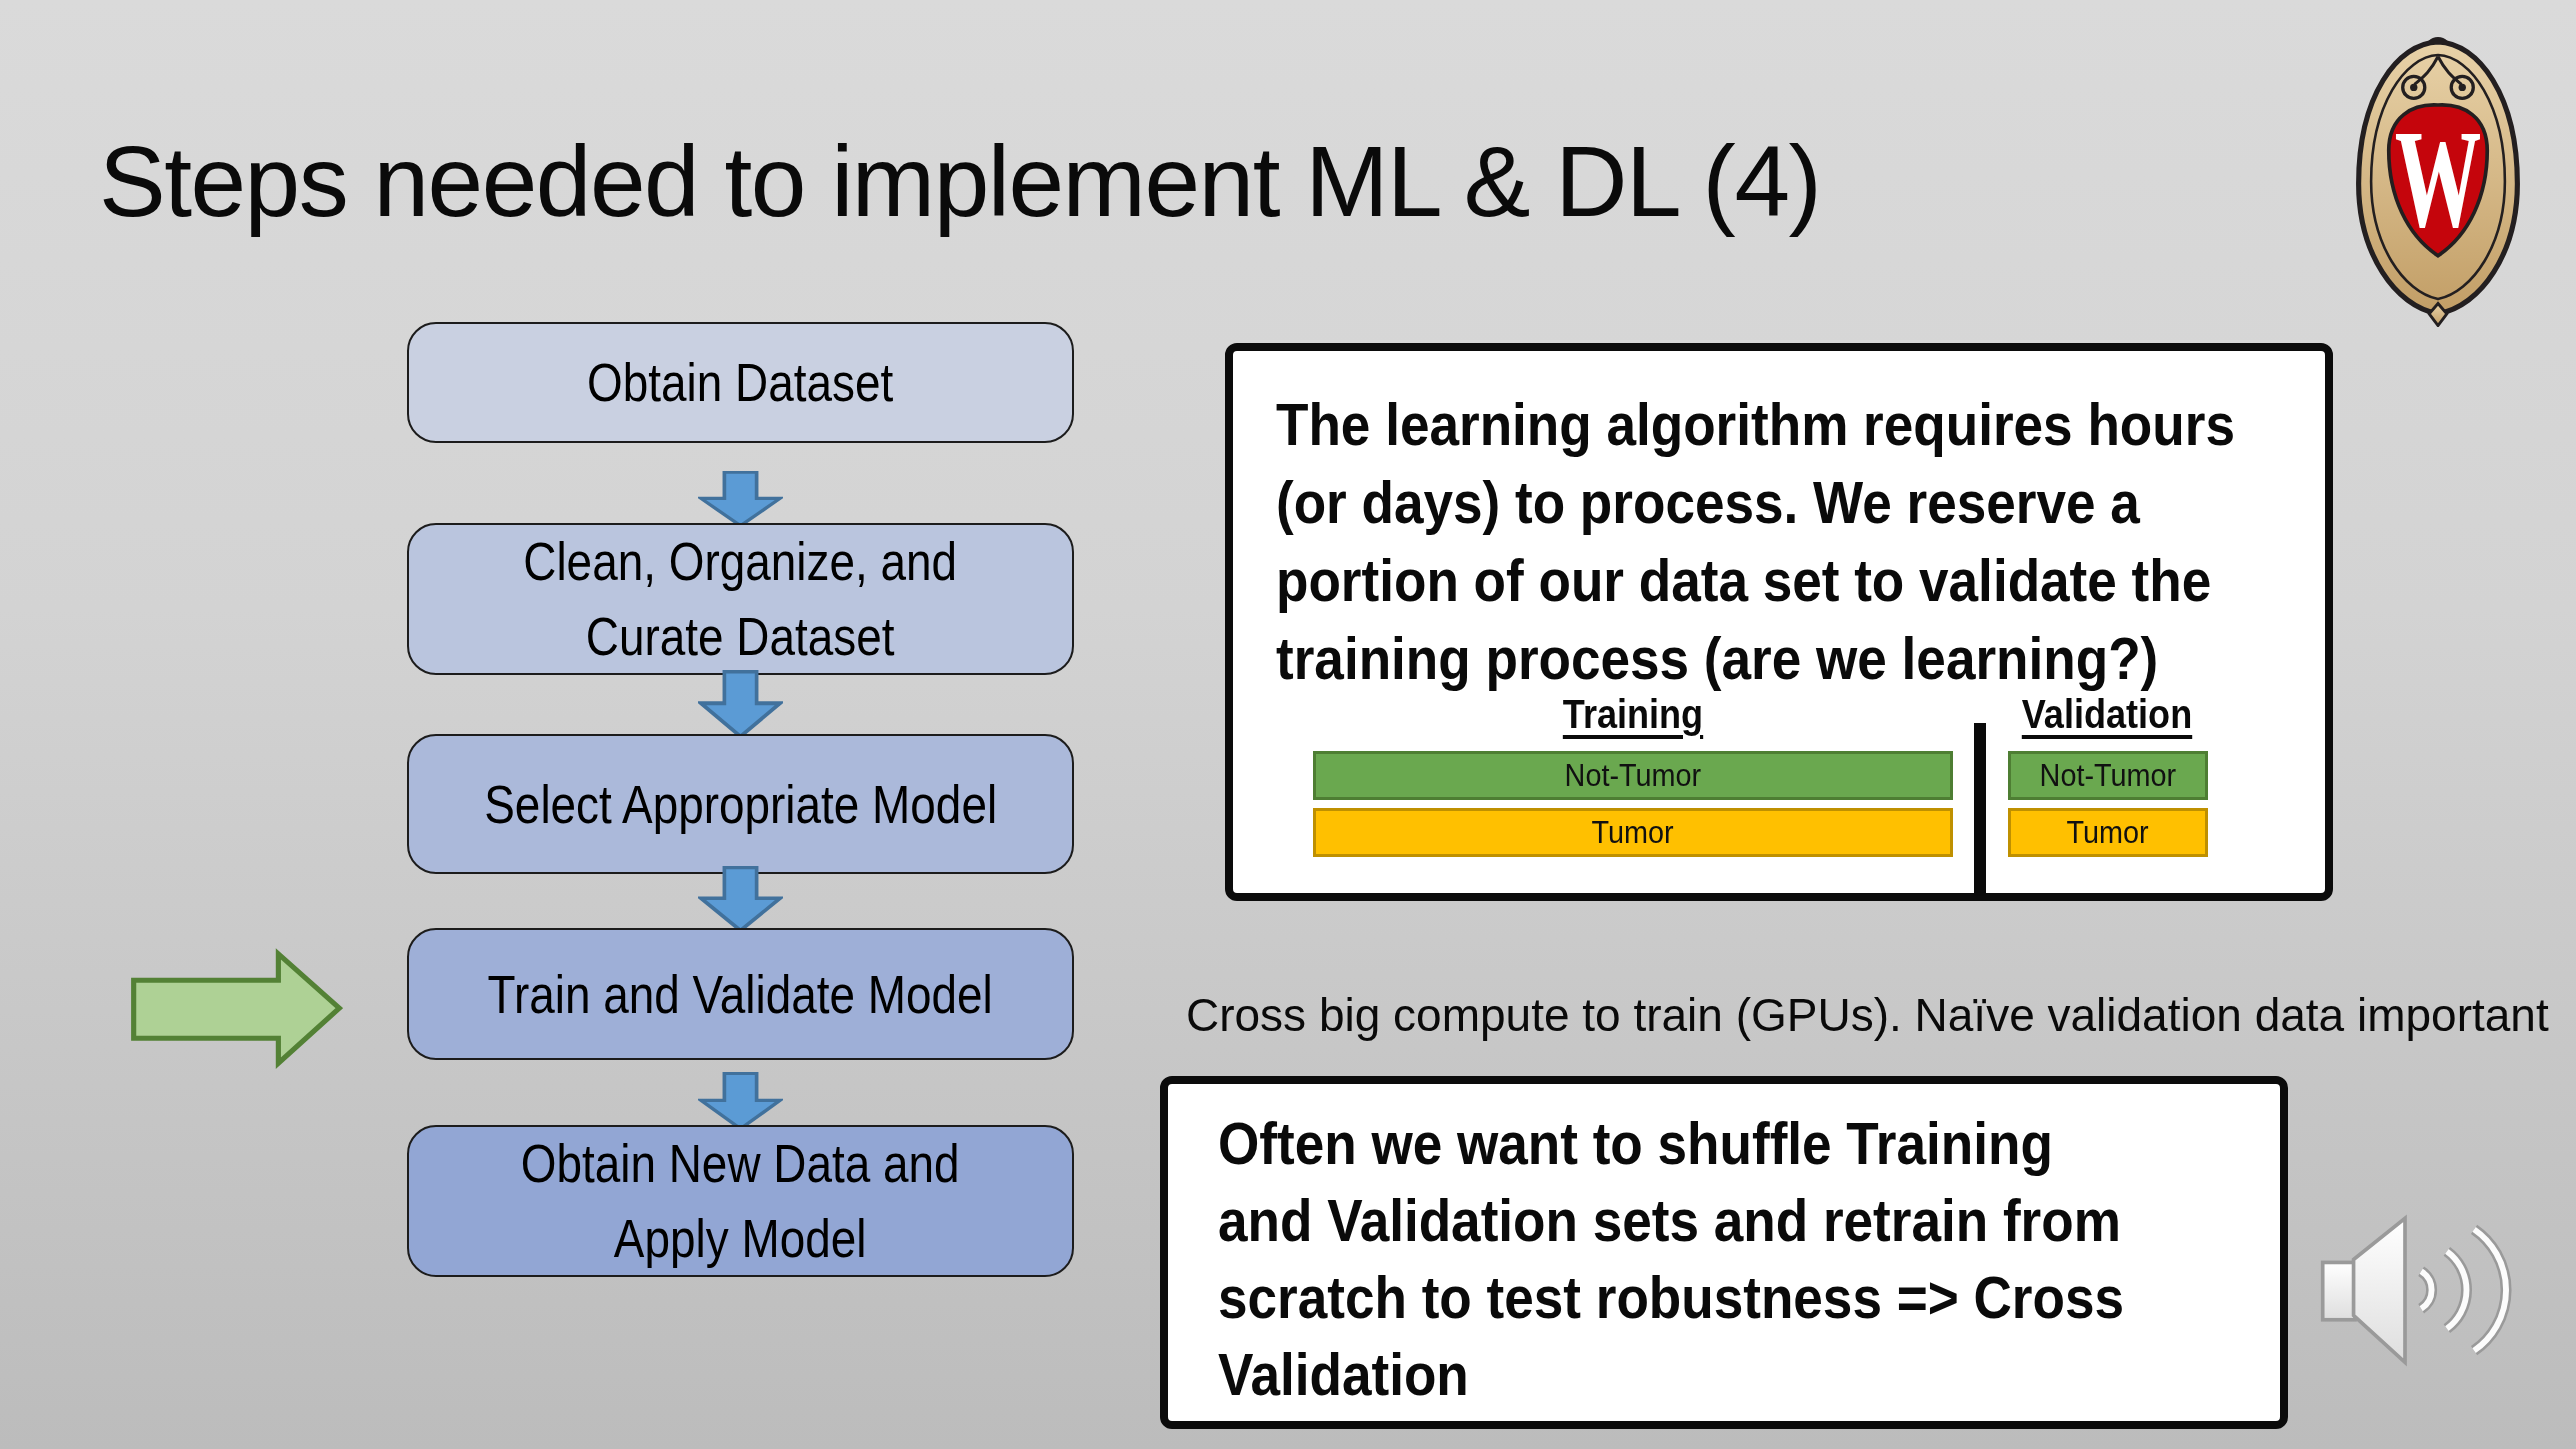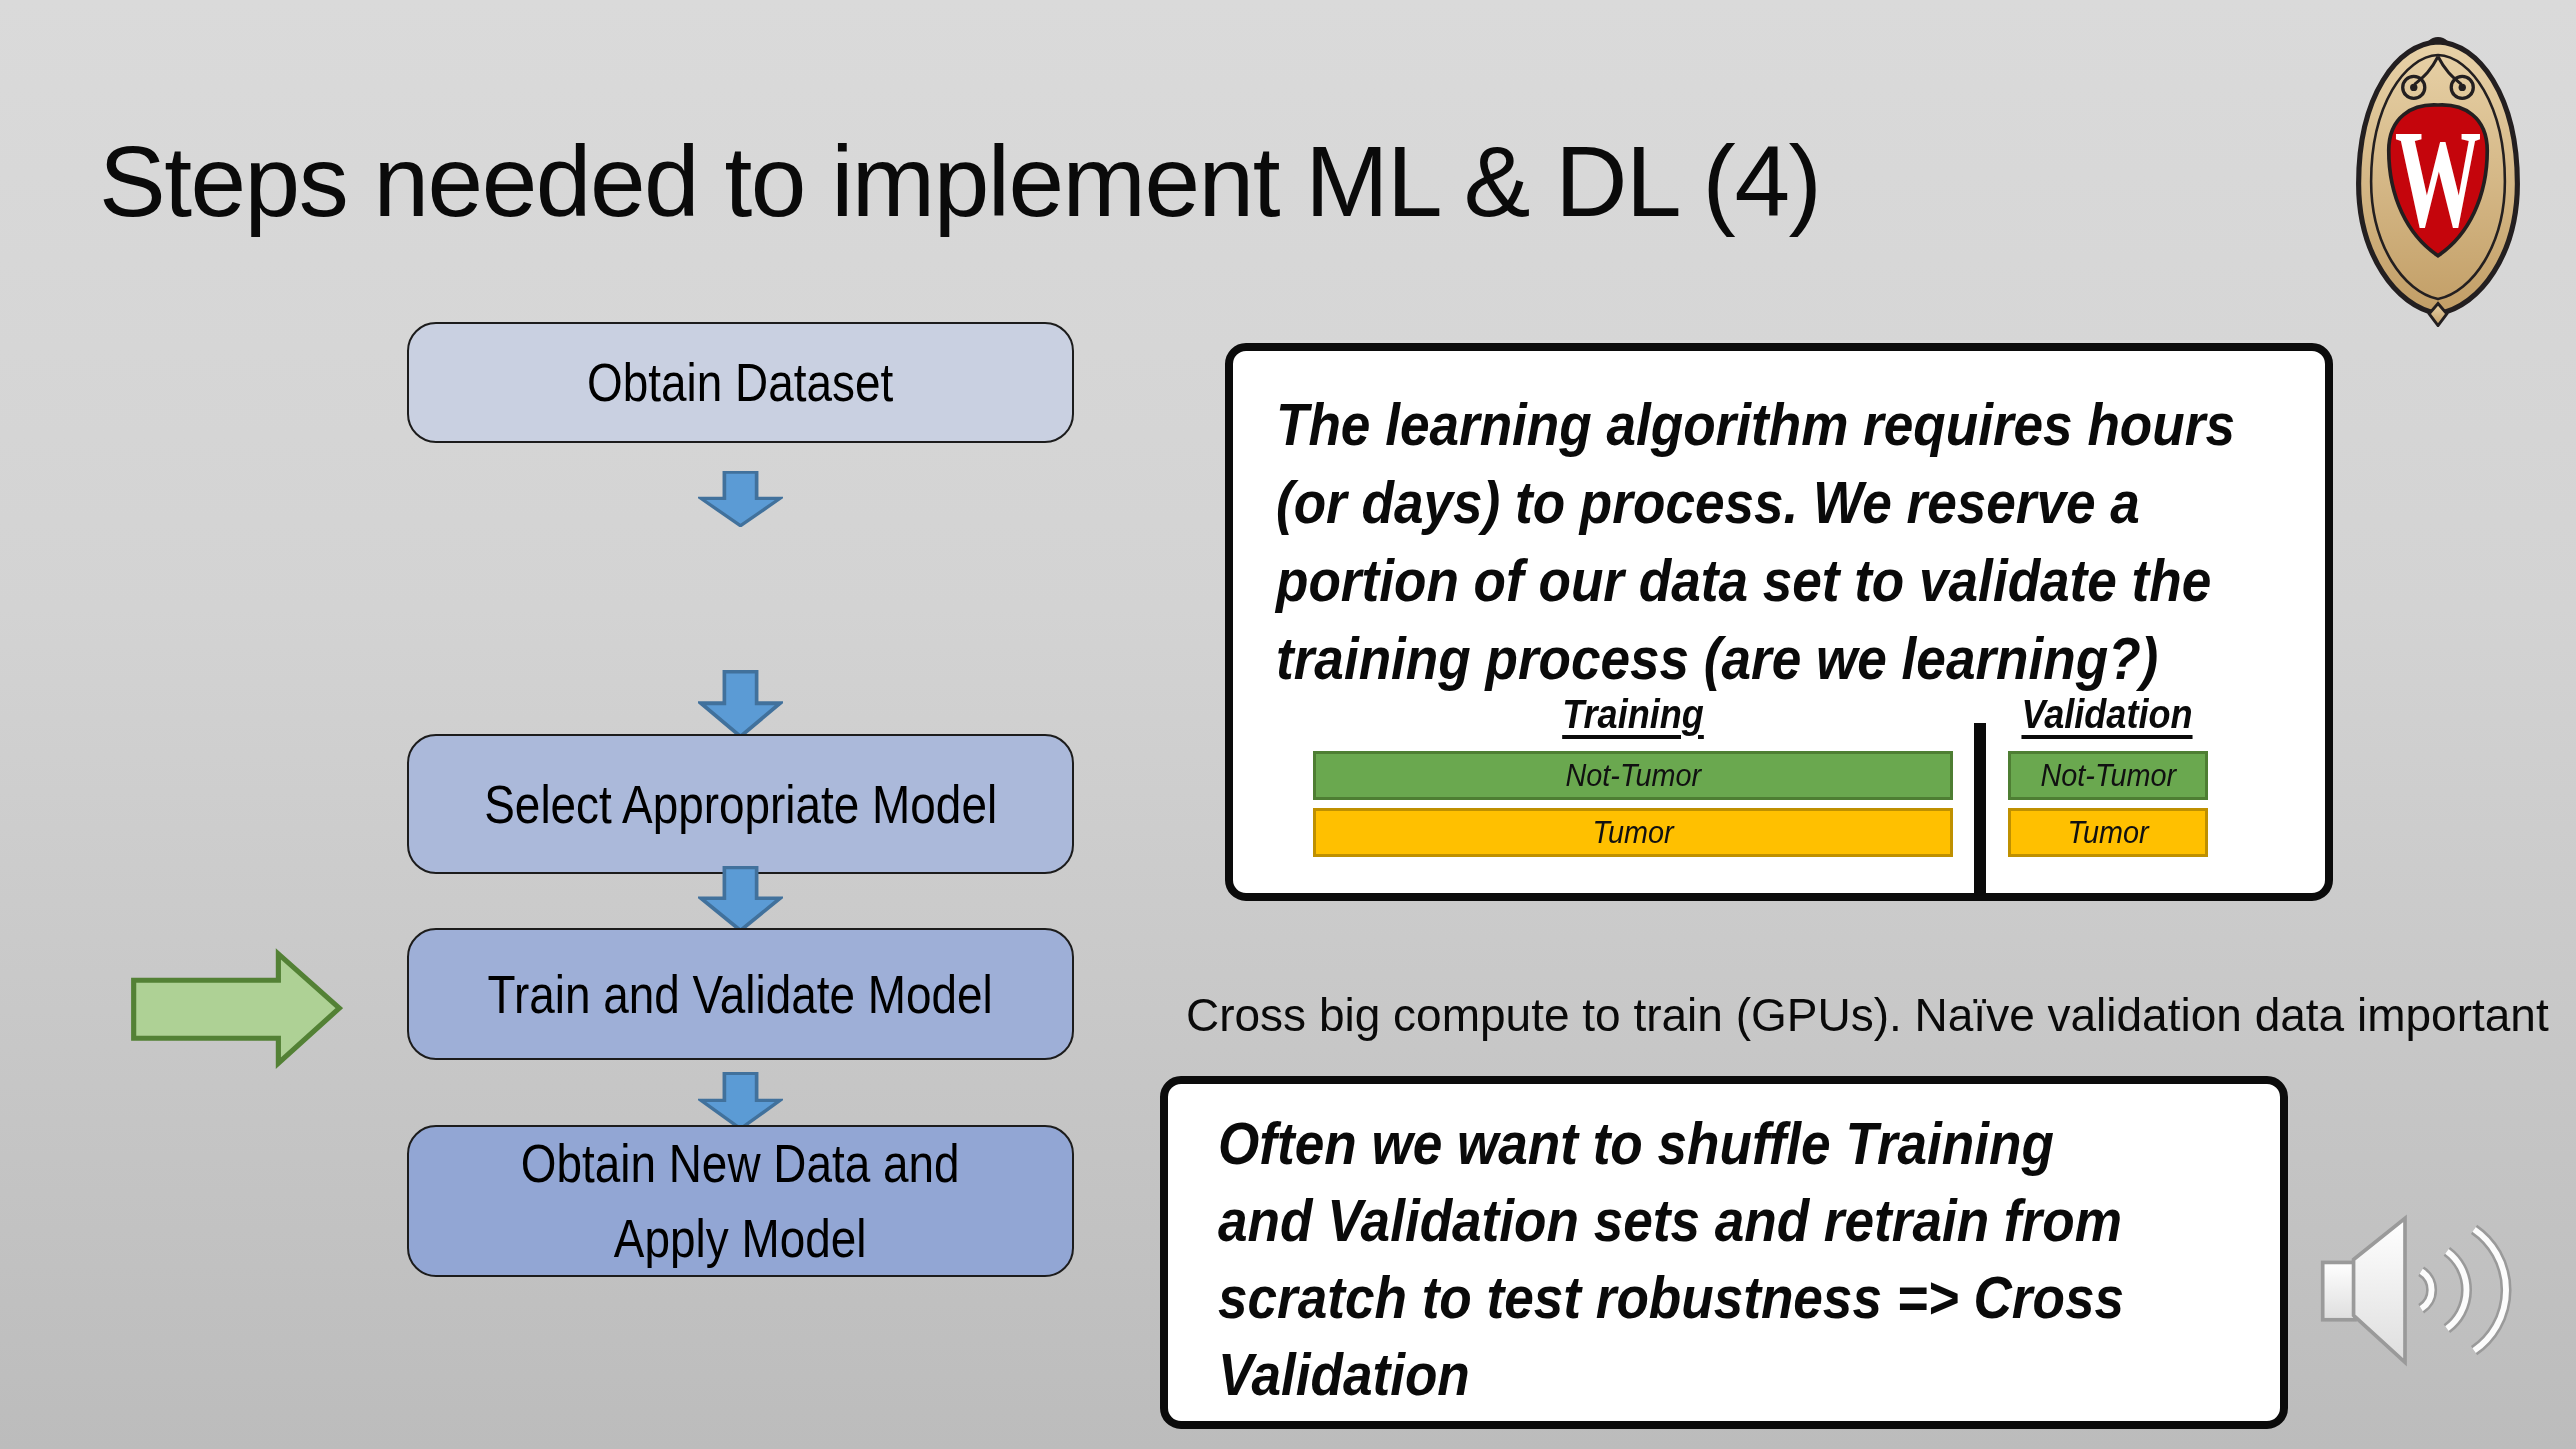--- a/index.html
+++ b/index.html
@@ -26,21 +26,21 @@
   }
   .down-arrow{position:absolute; left:698px; width:85px;}
   .da1{top:471px;height:56px} .da2{top:670px;height:68px}
   .da3{top:866px;height:66px} .da4{top:1072px;height:58px}
   .down-arrow polygon{stroke:#41719c; stroke-width:5;}
   .arrow-green{position:absolute; left:130px; top:948px; width:213px; height:121px;}
   .arrow-green polygon{stroke:#538135; stroke-width:7;}
   
   .callout{
     position:absolute; background:#ffffff; box-sizing:border-box;
-    border:8.8px solid #0b0b0b; border-radius:21px;font-style:italic;
+    border:8.8px solid #0b0b0b; border-radius:12px;
   }
   .c1{left:1225px; top:343px; width:1108px; height:558px;}
   .c2{left:1160px; top:1076px; width:1128px; height:353px;}
   .callout-text{
     position:absolute; font-weight:700; color:#0a0a0a; white-space:pre-line;
     transform:scaleX(0.9); transform-origin:0 0; width:1288px;
   }
   .c1 .callout-text{left:43px; top:35px; font-size:59px; line-height:78px;}
   .c2 .callout-text{left:50px; top:22px; font-size:59px; line-height:77px;}
   
@@ -97,20 +97,24 @@
     <path d="M125,98 C160,96 192,114 192,160 C192,222 167,275 125,303 C83,275 58,222 58,160 C58,114 90,96 125,98 Z" stroke="#231f20" stroke-width="5" fill="#c5050c"></path>
     <text transform="translate(125,262) scale(0.62,1)" x="0" y="0" text-anchor="middle" font-family="Liberation Serif, DejaVu Serif, serif" font-weight="700" font-size="190" fill="#ffffff">W</text>
   </svg>
 
   <div class="flow-box b1" style="background: rgb(201, 208, 225);">
     <span class="flow-label">Obtain Dataset</span>
   </div>
   <svg class="down-arrow da1" viewBox="0 0 116 90" preserveAspectRatio="none">
     <polygon points="36,2 80,2 80,44 112,44 58,88 4,44 36,44" fill="#5b9bd5"></polygon>
   </svg>
+  <div class="flow-box b2" style="background: rgb(186, 197, 222);">
+    <span class="flow-label">Clean, Organize, and
+Curate Dataset</span>
+  </div>
   <svg class="down-arrow da2" viewBox="0 0 116 90" preserveAspectRatio="none">
     <polygon points="36,2 80,2 80,44 112,44 58,88 4,44 36,44" fill="#5b9bd5"></polygon>
   </svg>
   <div class="flow-box b3" style="background: rgb(171, 185, 218);">
     <span class="flow-label">Select Appropriate Model</span>
   </div>
   <svg class="down-arrow da3" viewBox="0 0 116 90" preserveAspectRatio="none">
     <polygon points="36,2 80,2 80,44 112,44 58,88 4,44 36,44" fill="#5b9bd5"></polygon>
   </svg>
   <div class="flow-box b4" style="background: rgb(158, 175, 215);">

